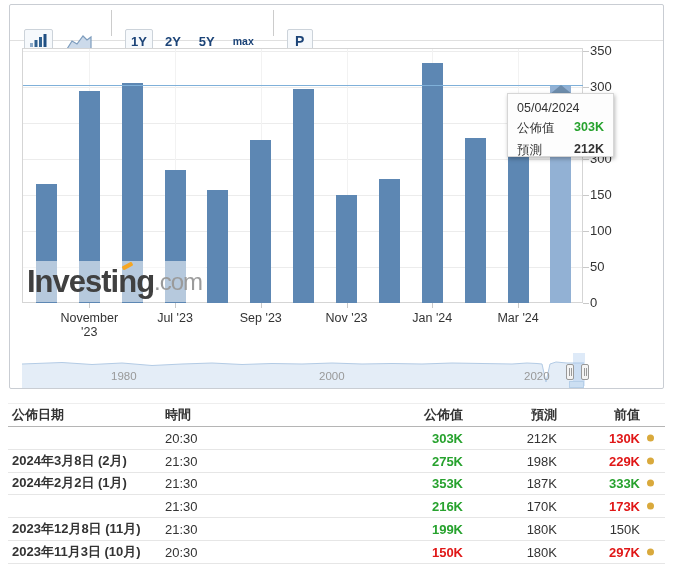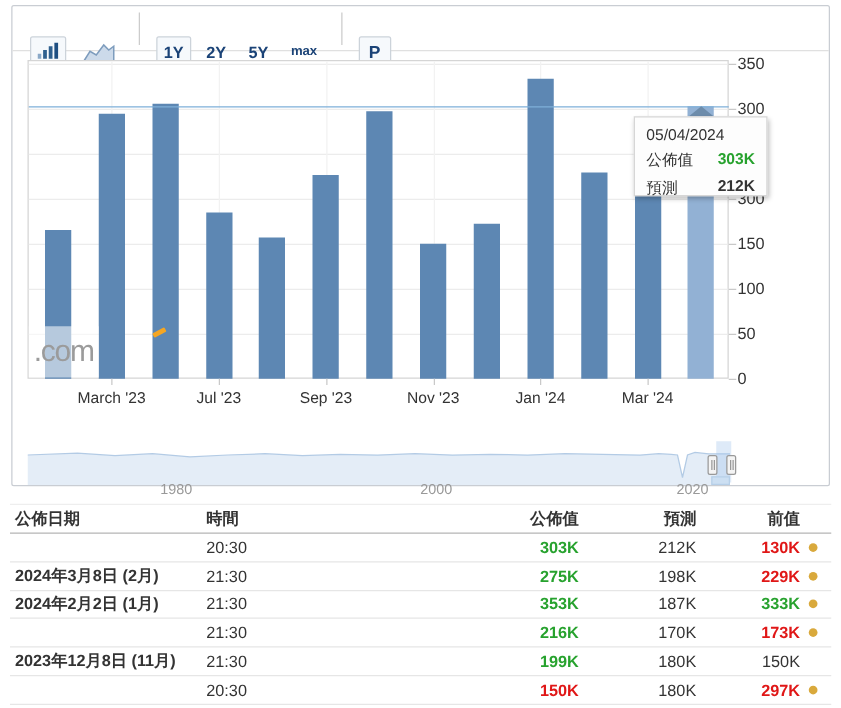--- a/index.html
+++ b/index.html
@@ -36,21 +36,21 @@
   #tooltip{left:507px;top:93px;width:107px;height:64px;box-sizing:border-box;background:#fdfdfd;border:1px solid #d6d6d6;
            box-shadow:1px 2px 4px rgba(0,0,0,0.28);padding:7px 9px;z-index:6;font-size:12.5px;}
   .tt-row{display:flex;justify-content:space-between;margin-top:5px;}
   .tt-val{font-weight:bold;color:#333;}
   
   #nav-range{left:573px;top:353px;width:12px;height:33px;background:rgba(160,195,235,0.35);}
   .nav-handle{top:364px;width:8px;height:16px;box-sizing:border-box;background:#f4f4f4;border:1px solid #999;border-radius:2px;
               display:flex;align-items:center;justify-content:center;gap:1px;z-index:5;}
   .nav-handle i{display:block;width:1px;height:8px;background:#999;}
   #nav-thumb{left:569px;top:381px;width:15px;height:7px;background:#ccdff2;border:1px solid #b6cfe8;box-sizing:border-box;}
-  .navlabel{top:370px;width:60px;text-align:center;font-size:11.5px;color:#999;z-index:2;margin-top:16px;}
+  .navlabel{top:370px;width:60px;text-align:left;font-size:11.5px;color:#999;z-index:2;}
   
   #table-area{left:8px;top:403px;width:657px;}
   .trow{position:absolute;left:0;width:657px;box-sizing:border-box;border-bottom:1px solid #e6e6e6;font-size:13px;}
   .trow.head{border-top:1px solid #eee;border-bottom:1px solid #b5b5b5;font-weight:bold;}
   .tcell{position:absolute;top:50%;transform:translateY(-50%);white-space:nowrap;}
   .c-date{left:4px;font-weight:bold;}
   .c-time{left:157px;}
   .c-actual{right:202px;text-align:right;}
   .c-forecast{right:108px;text-align:right;}
   .c-prev{right:25px;text-align:right;}
@@ -133,34 +133,35 @@
     <div class="abs ylabel" style="top: 151.12px;">300</div>
     <div class="abs ytick" style="top: 195.165px;"></div>
     <div class="abs ylabel" style="top: 187.165px;">150</div>
     <div class="abs ytick" style="top: 231.21px;"></div>
     <div class="abs ylabel" style="top: 223.21px;">100</div>
     <div class="abs ytick" style="top: 267.255px;"></div>
     <div class="abs ylabel" style="top: 259.255px;">50</div>
     <div class="abs ytick" style="top: 303.3px;"></div>
     <div class="abs ylabel" style="top: 295.3px;">0</div>
     <div class="abs xtick" style="left: 89.28px;"></div>
-    <div class="abs xlabel" style="left: 54.28px;">March '23</div>
+    <div class="abs xlabel" style="left: 54.28px;">November '23</div>
     <div class="abs xtick" style="left: 175.04px;"></div>
     <div class="abs xlabel" style="left: 140.04px;">Jul '23</div>
     <div class="abs xtick" style="left: 260.8px;"></div>
     <div class="abs xlabel" style="left: 225.8px;">Sep '23</div>
     <div class="abs xtick" style="left: 346.56px;"></div>
     <div class="abs xlabel" style="left: 311.56px;">Nov '23</div>
     <div class="abs xtick" style="left: 432.32px;"></div>
     <div class="abs xlabel" style="left: 397.32px;">Jan '24</div>
     <div class="abs xtick" style="left: 518.08px;"></div>
     <div class="abs xlabel" style="left: 483.08px;">Mar '24</div>
   </div>
 
 <div class="abs" id="watermark">
+  <span id="wm-brand">Investing</span>
     <span id="wm-suffix">.com</span>
   <span class="abs" id="wm-accent"></span>
 </div>
 
 <div class="abs" id="tooltip-arrow"></div>
 <div class="abs" id="tooltip">
   <div>05/04/2024</div>
   <div class="tt-row">
     <span>公佈值</span>
     <span class="tt-val" id="tt-actual" style="color: rgb(39, 162, 46);">303K</span>
@@ -230,19 +231,20 @@
       <div class="tcell c-dot" style="background: rgb(217, 169, 60);"></div>
     </div>
     <div class="trow" style="top: 115.2px; height: 22.8px;">
       <div class="tcell c-date">2023年12月8日 (11月)</div>
       <div class="tcell c-time">21:30</div>
       <div class="tcell c-actual bold" style="color: rgb(39, 162, 46);">199K</div>
       <div class="tcell c-forecast">180K</div>
       <div class="tcell c-prev" style="color: rgb(51, 51, 51);">150K</div>
     </div>
     <div class="trow" style="top: 138px; height: 22.8px;">
+      <div class="tcell c-date">2023年11月3日 (10月)</div>
       <div class="tcell c-time">20:30</div>
       <div class="tcell c-actual bold" style="color: rgb(224, 23, 23);">150K</div>
       <div class="tcell c-forecast">180K</div>
       <div class="tcell c-prev bold" style="color: rgb(224, 23, 23);">297K</div>
       <div class="tcell c-dot" style="background: rgb(217, 169, 60);"></div>
     </div>
   </div>
 
 </body></html>

